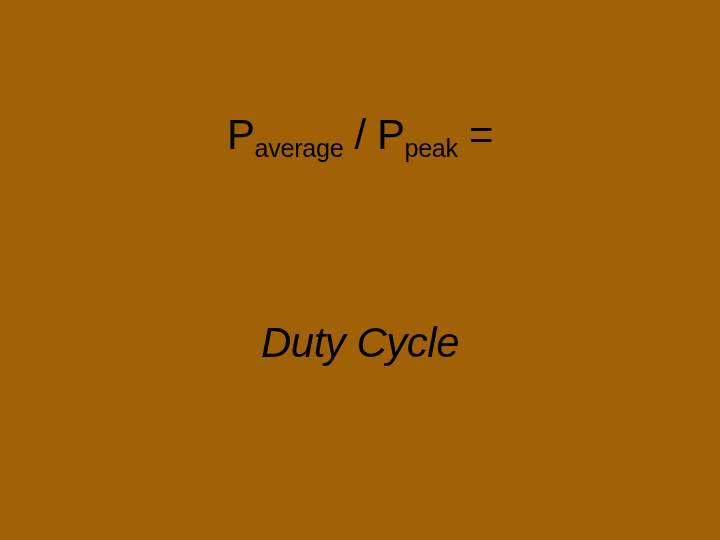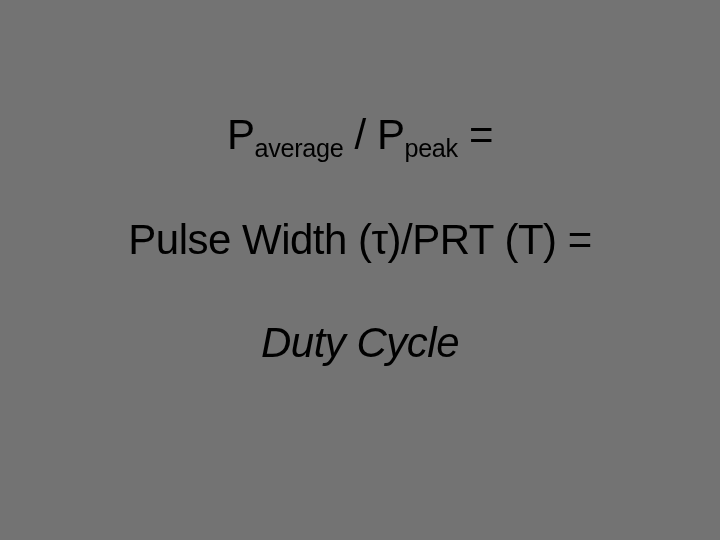--- a/index.html
+++ b/index.html
@@ -4,21 +4,21 @@
 <style>
   html, body {
     margin: 0;
     padding: 0;
     background: #ffffff;
   }
   .slide {
     position: relative;
     width: 720px;
     height: 540px;
-    background: #737373;
+    background: #a16207;
     overflow: hidden;
     font-family: "Liberation Sans", "DejaVu Sans", sans-serif;
     color: #000000;
   }
   .text-line {
     position: absolute;
     left: 0;
     width: 720px;
     text-align: center;
     font-size: 42px;
@@ -35,17 +35,16 @@
     letter-spacing: -0.3px;
   }
 </style>
 </head>
 <body>
 
 <div class="slide">
 
   <div class="text-line line-1"><span>P</span><span class="subscript">average</span><span> / </span><span>P</span><span class="subscript">peak</span><span> =</span></div>
 
-  <div class="text-line line-2">Pulse Width (τ)/PRT (T) =</div>
 
   <div class="text-line line-3">Duty Cycle</div>
 
 </div>
 
 </body></html>

